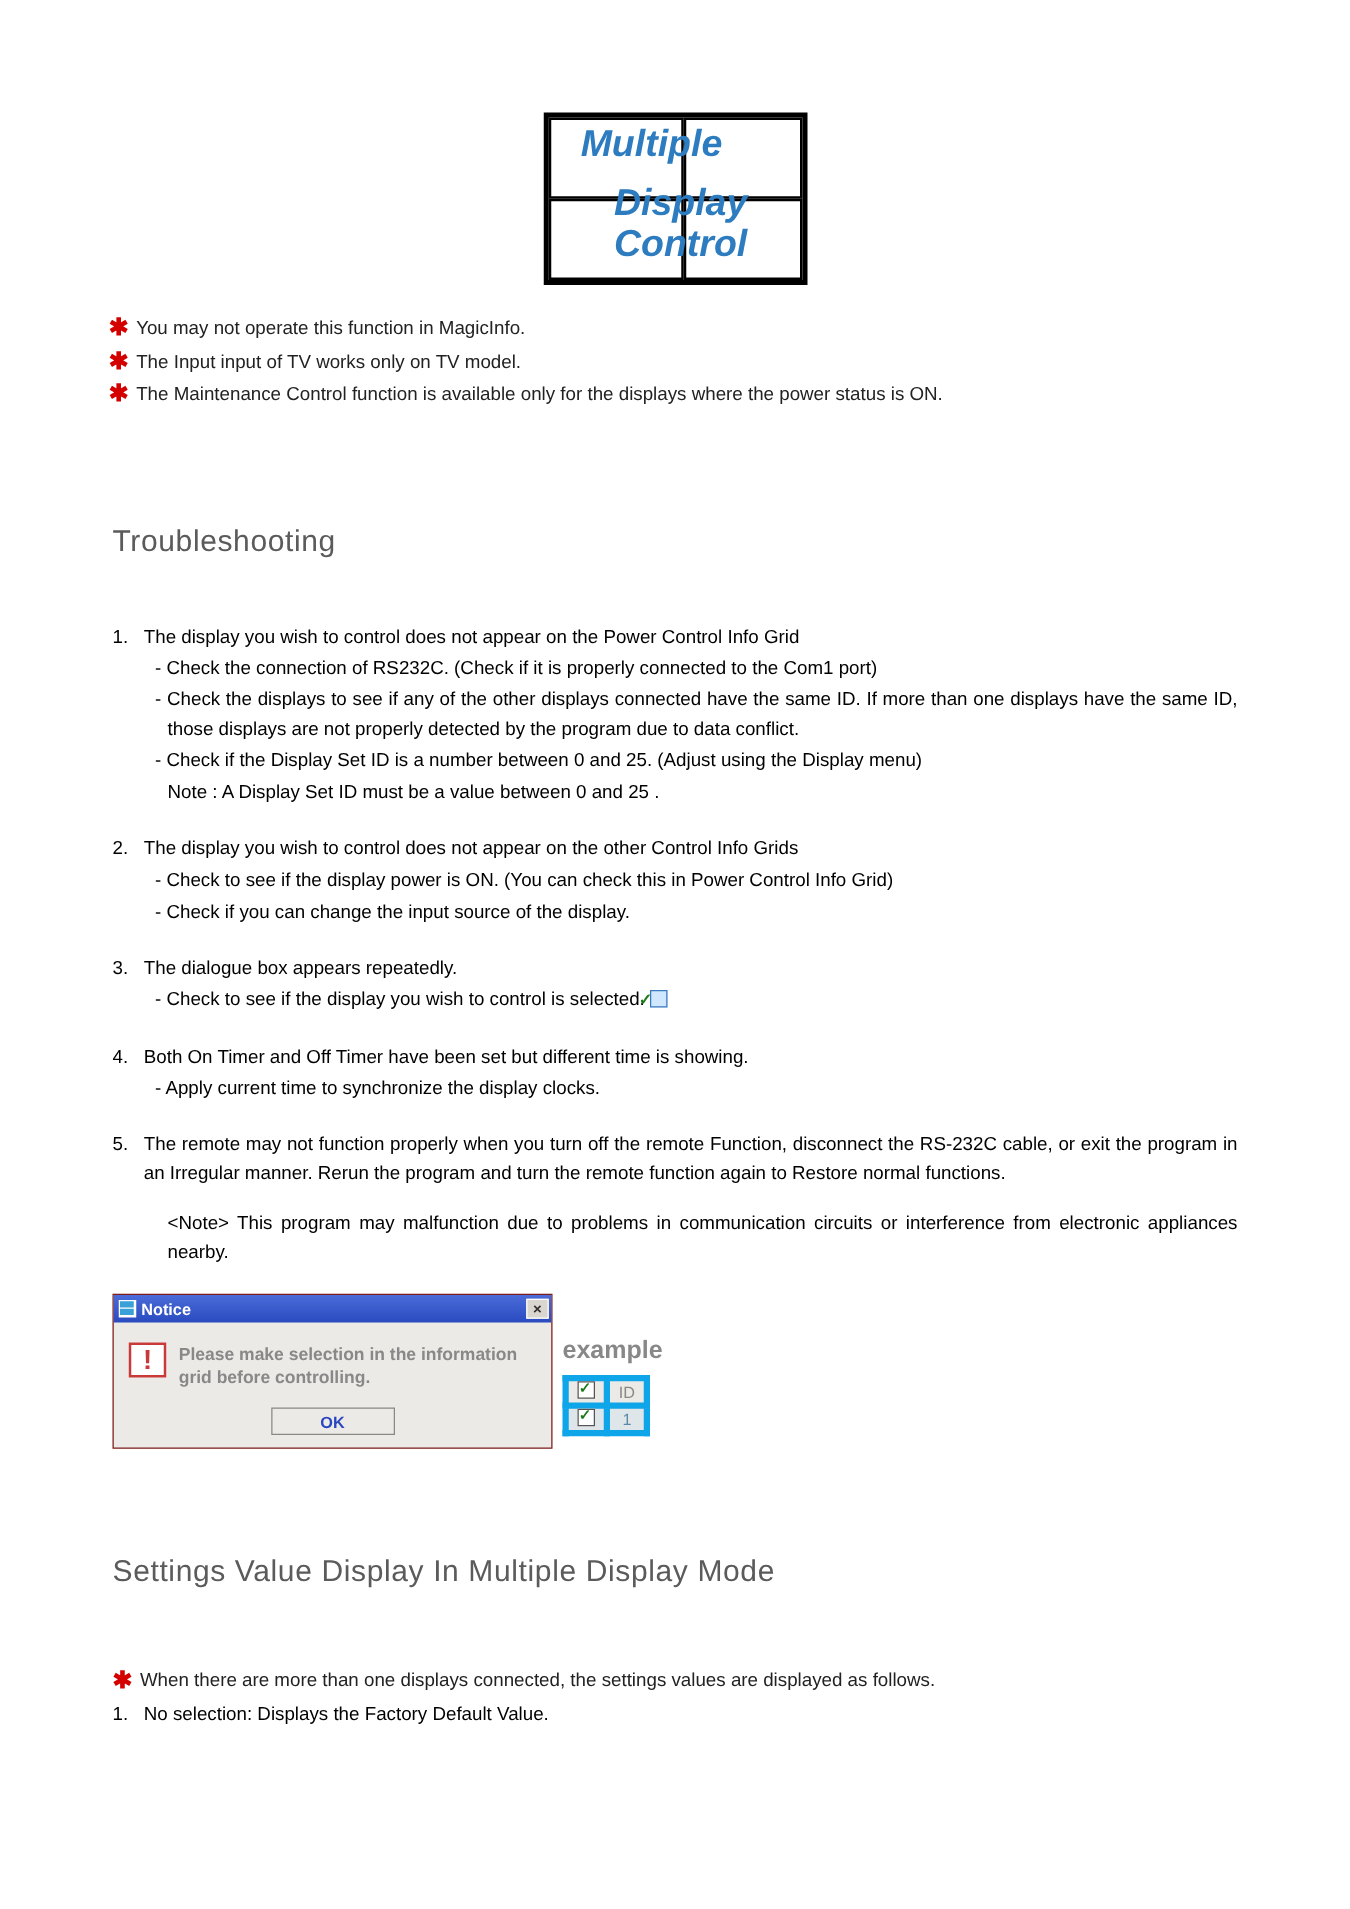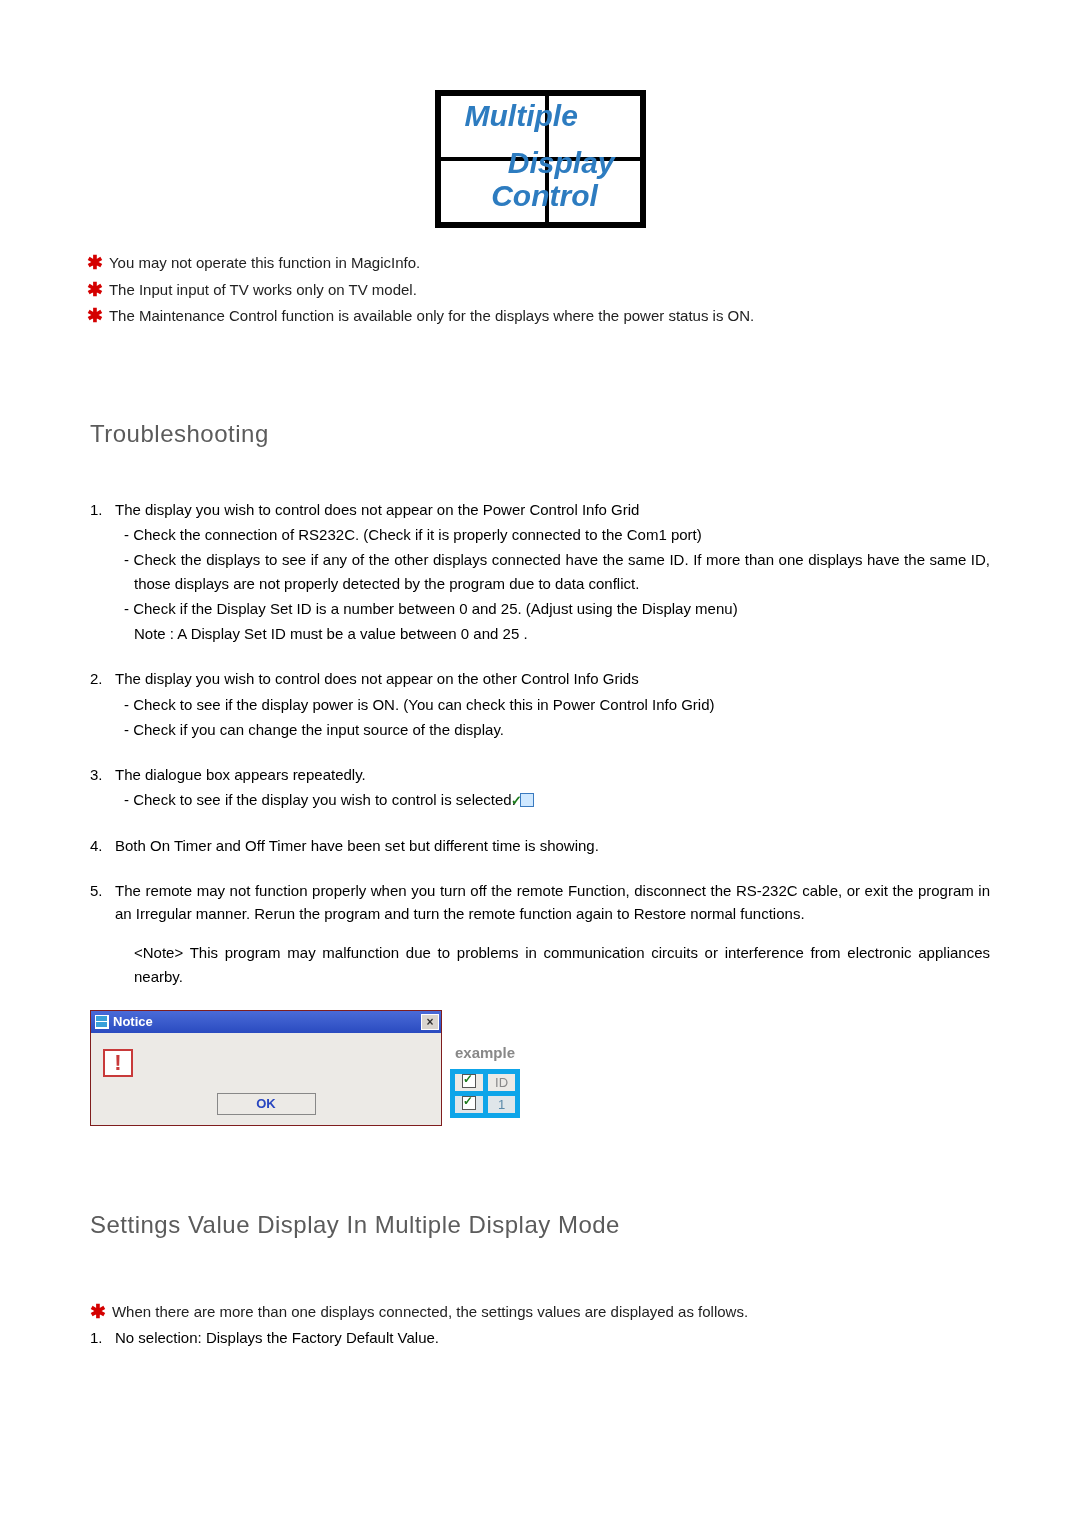--- a/index.html
+++ b/index.html
@@ -37,21 +37,21 @@
   .logo-text {
     position: absolute;
     font-family: Arial, sans-serif;
     font-style: italic;
     font-weight: bold;
     color: #2d7cc0;
     font-size: 30px;
     white-space: nowrap;
   }
   .logo-multiple { top: 9px; left: 30px; width: 160px; }
-  .logo-display  { top: 56px; left: 40px; width: 140px; text-align: right; }
+  .logo-display  { top: 56px; left: 40px; width: 140px; text-align: center; }
   .logo-control  { top: 89px; left: 40px; width: 140px; text-align: center; }
   .logo-container { position: relative; }
 
   .star-bullet-list {
     margin-left: -3px;
   }
   .star-line {
     display: flex;
     align-items: flex-start;
     gap: 6px;
@@ -219,21 +219,21 @@
   .example-panel {
     width: 70px;
     font-size: 13px;
     color: #888888;
   }
   .example-label {
     font-weight: bold;
     text-align: center;
     margin-bottom: 8px;
     margin-top: 34px;
-    font-size: 15px;
+    font-size: 20px;
   }
   .example-table {
     width: 100%;
     border-collapse: collapse;
   }
   .example-table td {
     border: 5px solid #0ea5e9;
     text-align: center;
     padding: 0 4px;
     font-size: 13px;
@@ -329,20 +329,21 @@
     <span>The dialogue box appears repeatedly.</span>
     <span class="ts-sub">
       <span>- Check to see if the display you wish to control is selected.</span>
       <span class="checkbox-icon"></span>
     </span>
   </div>
 
   <div class="ts-item">
     <span class="num">4.</span>
     <span>Both On Timer and Off Timer have been set but different time is showing.</span>
+    <span class="ts-sub">- Apply current time to synchronize the display clocks.</span>
   </div>
 
   <div class="ts-item">
     <span class="num">5.</span>
     <span>The remote may not function properly when you turn off the remote Function, disconnect the RS-232C cable, or exit the program in an Irregular manner. Rerun the program and turn the remote function again to Restore normal functions.</span>
     <span class="ts-note" style="margin-top:16px;">&lt;Note&gt;  This program may malfunction due to problems in communication circuits or interference from electronic appliances nearby.</span>
   </div>
 
   <div class="dialog-shot">
     <div class="dialog">
@@ -350,20 +351,21 @@
         <span class="t-left">
           <span class="mdc-icon"></span>
           <span>Notice</span>
         </span>
         <span class="dialog-close">
           <span>×</span>
         </span>
       </div>
       <div class="dialog-body">
         <div class="warn-icon">!</div>
+        <div class="dialog-msg">Please make selection in the information grid before controlling.</div>
       </div>
       <button class="dialog-ok">OK</button>
     </div>
     <div class="example-panel">
       <div class="example-label">example</div>
       <table class="example-table">
         <tbody>
             <tr>
           <td><span class="chk"></span></td>
           <td>ID</td>

